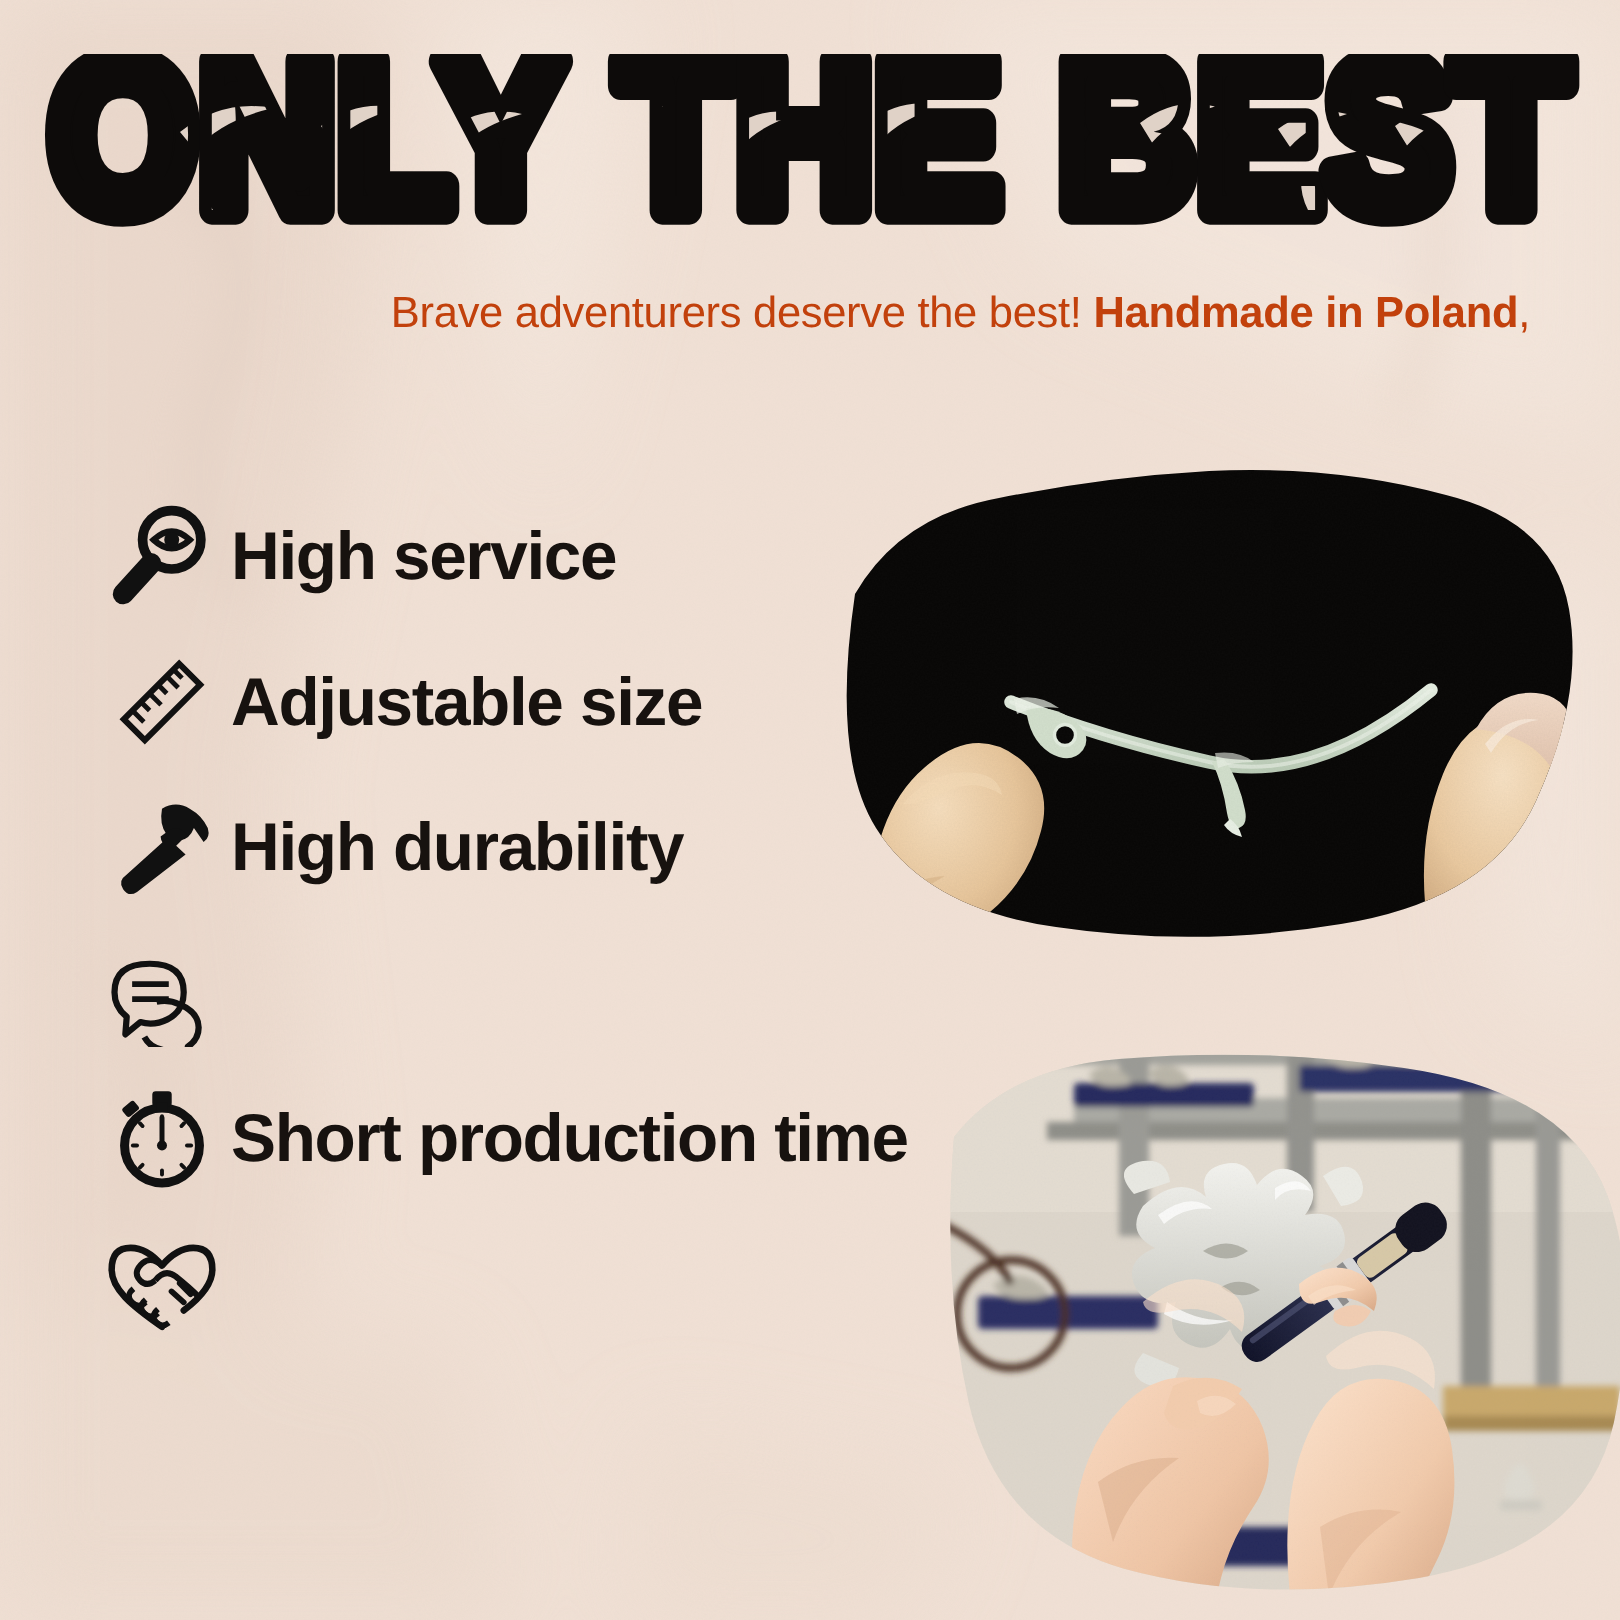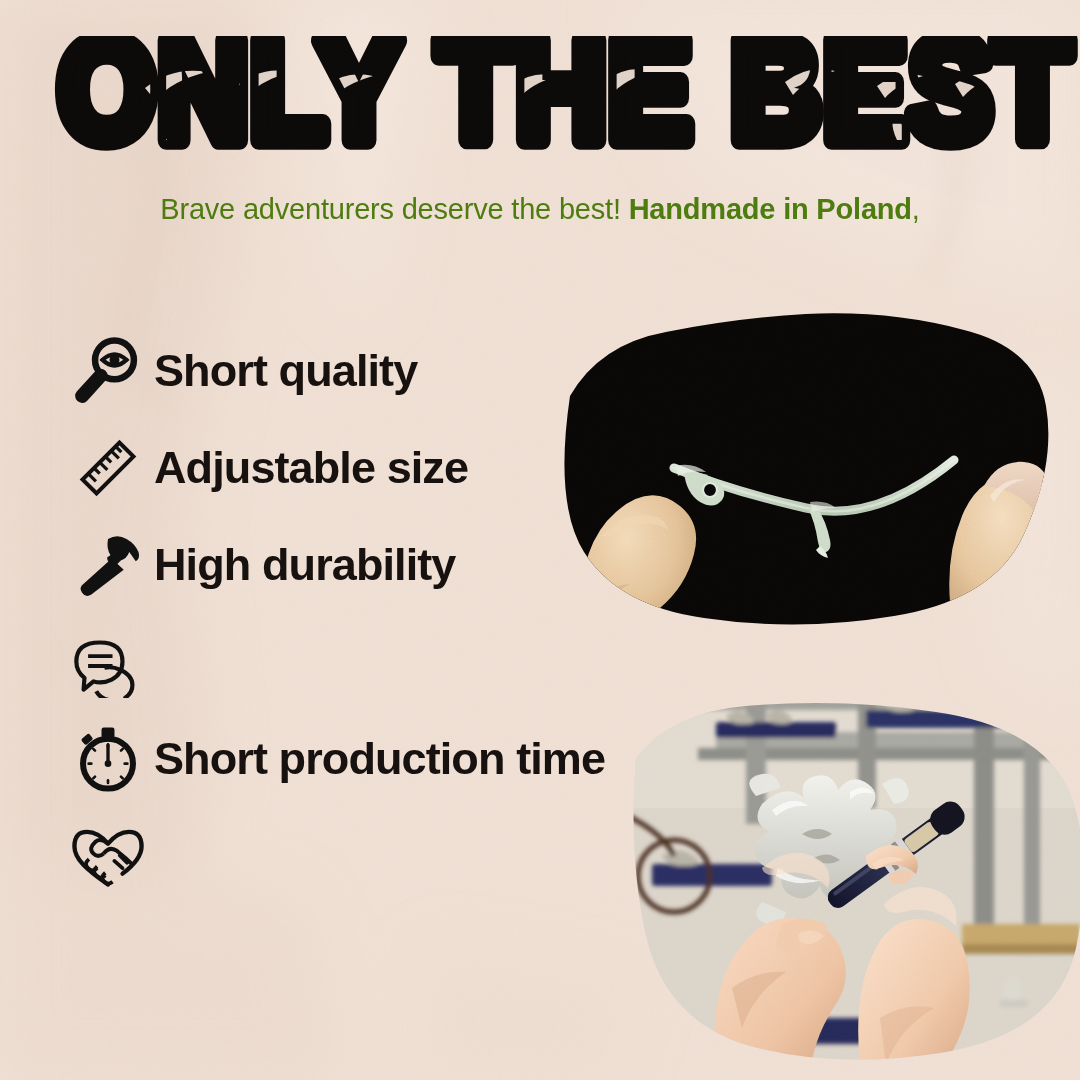--- a/index.html
+++ b/index.html
@@ -12,33 +12,32 @@
     overflow:hidden;
   }
 
   
   #bg-texture { position:absolute; inset:0; z-index:0; }
 
   
   #headline-wrap {
     position:absolute; left:0; top:36px; width:1080px; height:130px;
     z-index:3;
-    padding-left:25px;
   }
   #headline-svg { display:block; width:1080px; height:130px; }
 
   
   #subtitle {
     position:absolute; left:60px; top:190px; width:960px;
     z-index:3;
-    text-align:center;
+    text-align:right;
     font-size:29px;
     line-height:1.33;
     letter-spacing:-0.2px;
-    color:#4d7c0f;
+    color:#c2410c;
     font-family:"Liberation Sans", sans-serif;
   }
   #subtitle b { font-weight:700; }
 
   
   #feature-list {
     position:absolute; left:62px; top:322px; width:740px;
     z-index:4;
   }
   .feature-row {
@@ -143,21 +142,21 @@
 
   <div class="feature-row">
     <span class="feature-icon">
       <svg viewBox="0 0 80 80" width="74" height="74">
         <circle cx="47" cy="28" r="21" fill="none" stroke="#111" stroke-width="7"></circle>
         <path d="M32,45 L12,67" stroke="#111" stroke-width="15" stroke-linecap="round"></path>
         <path d="M34,28 q13,-12 26,0 q-13,12 -26,0 Z" fill="none" stroke="#111" stroke-width="4.5"></path>
         <circle cx="47" cy="28" r="5.4" fill="#111"></circle>
       </svg>
     </span>
-    <span class="feature-label">Short quality</span>
+    <span class="feature-label">High service</span>
   </div>
 
   <div class="feature-row">
     <span class="feature-icon">
       <svg viewBox="0 0 80 80" width="72" height="72">
         <g transform="rotate(-45 40 40)">
           <rect x="11" y="29" width="58" height="22" fill="none" stroke="#111" stroke-width="4.5"></rect>
           <path d="M20,29 L20,41 M29,29 L29,38 M38,29 L38,41 M47,29 L47,38 M56,29 L56,41 M63,29 L63,38" stroke="#111" stroke-width="3.6"></path>
         </g>
       </svg>

